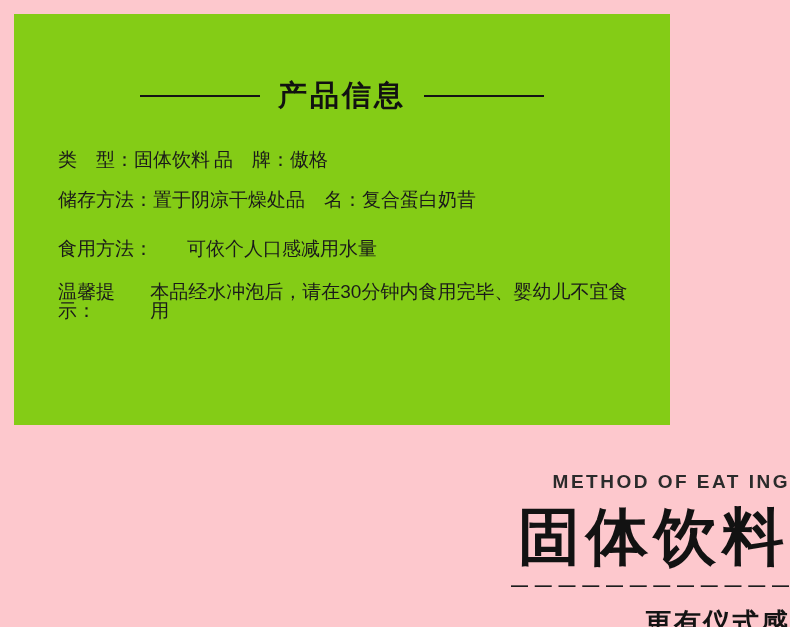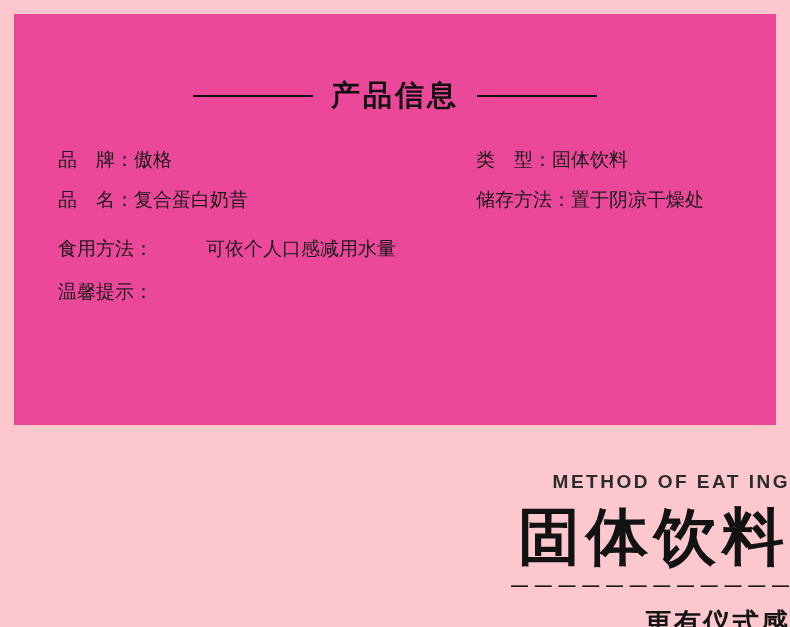--- a/index.html
+++ b/index.html
@@ -18,23 +18,23 @@
     width: 790px;
     height: 627px;
     background: #fdc8cd;
     box-sizing: border-box;
   }
   
   .info-card {
     position: absolute;
     left: 14px;
     top: 14px;
-    width: 762px;
+    width: 656px;
     height: 411px;
-    background: #ec4899;
+    background: #84cc16;
     box-sizing: border-box;
   }
   .card-title-row {
     display: flex;
     align-items: center;
     justify-content: center;
     gap: 18px;
     margin-top: 62px;
   }
   .title-rule {
@@ -83,21 +83,20 @@
   }
   .val {
     color: #1a1a1a;
     font-size: 19px;
   }
   .spec-block {
     margin-top: 22px;
     display: flex;
     align-items: baseline;
     font-size: 19px;
-    gap: 19px;
   }
   .spec-block .lab {
     flex: 0 0 auto;
   }
   .block-text {
     display: block;
   }
   .block-text .line2 {
     display: block;
     margin-top: 8px;
@@ -160,53 +159,54 @@
       <div class="title-rule"></div>
       <div class="card-title">产品信息</div>
       <div class="title-rule"></div>
     </div>
 
     <div class="spec-area">
 
       <div class="spec-grid">
 
         <div class="spec-row">
+          <div class="spec-col right">
+            <span class="lab">类　型：</span>
+            <span class="val">固体饮料</span>
+          </div>
           <div class="spec-col left">
             <span class="lab">品　牌：</span>
             <span class="val">傲格</span>
           </div>
+        </div>
+
+        <div class="spec-row">
           <div class="spec-col right">
-            <span class="lab">类　型：</span>
-            <span class="val">固体饮料</span>
-          </div>
-        </div>
-
-        <div class="spec-row">
+            <span class="lab">储存方法：</span>
+            <span class="val">置于阴凉干燥处</span>
+          </div>
           <div class="spec-col left">
             <span class="lab">品　名：</span>
             <span class="val">复合蛋白奶昔</span>
-          </div>
-          <div class="spec-col right">
-            <span class="lab">储存方法：</span>
-            <span class="val">置于阴凉干燥处</span>
           </div>
         </div>
 
 
       </div>
 
       <div class="spec-block">
         <span class="lab">食用方法：</span>
         <span class="block-text">
           <span class="line2">可依个人口感减用水量</span>
         </span>
       </div>
 
       <div class="tip-row">
         <span class="lab">温馨提示：</span>
+        <span class="val">本品经水冲泡后，请在30分钟内食用完毕、婴幼儿不宜食用</span>
       </div>
 
     </div>
   </div>
 
   <div class="bottom">
     <div class="eng-line">METHOD OF EAT ING</div>
     <div class="big-cn">固体饮料</div>
     <div class="dash-line">— — — — — — — — — — — —</div>
     <div class="sub-cn">更有仪式感</div>

